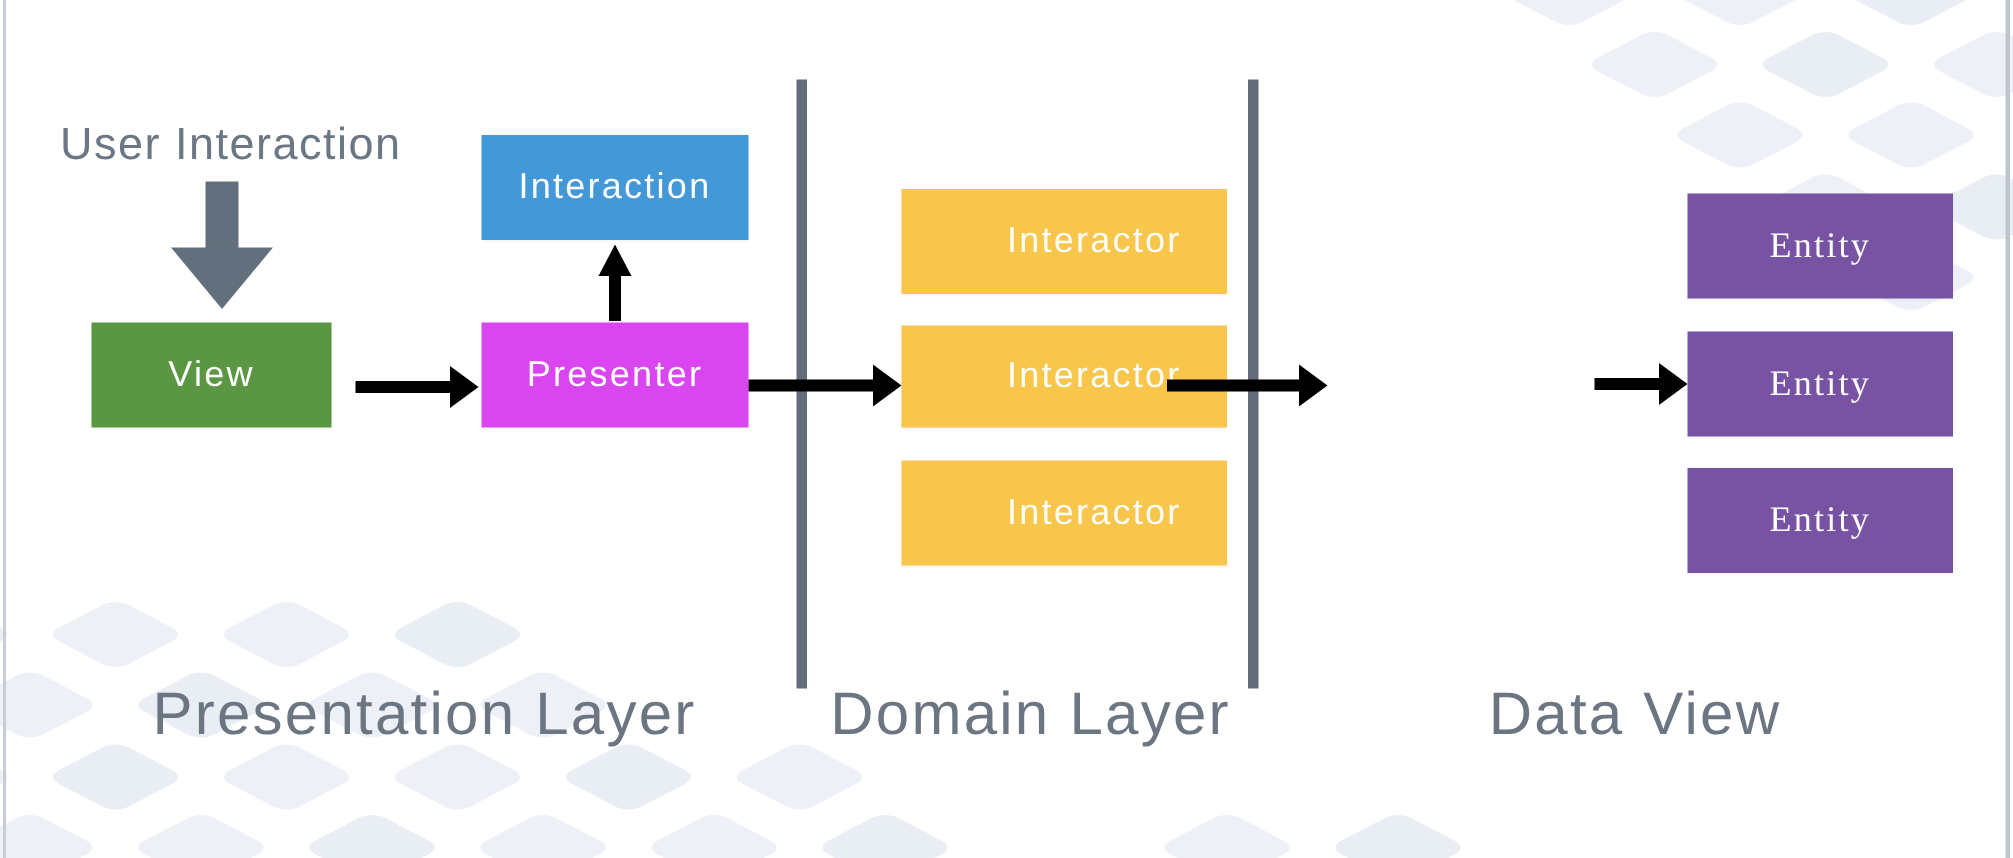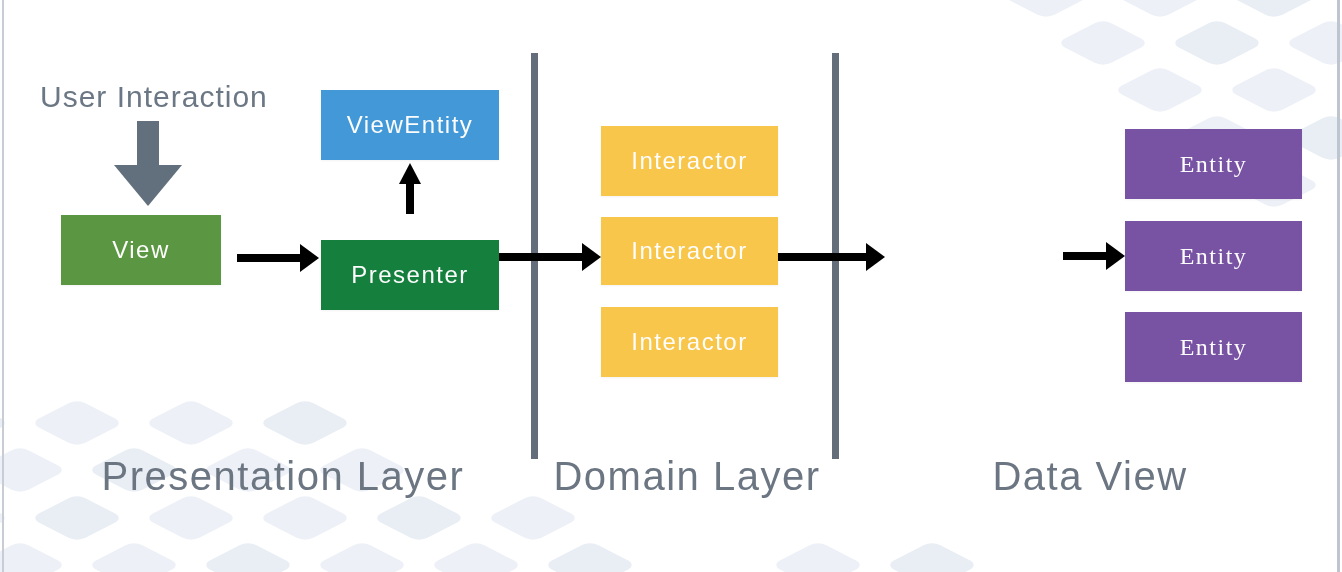--- a/index.html
+++ b/index.html
@@ -27,23 +27,23 @@
     background:#646e7a;z-index:2;
   }
   
   .box{
     position:absolute;z-index:3;
     display:flex;align-items:center;justify-content:center;
     color:#fdfdfd;font-size:24px;letter-spacing:1.5px;
     box-shadow:0 1px 2px rgba(0,0,0,0.05);
   }
   .green{background:#5b9742;}
-  .red{background:#15803d;margin-top:25px;}
+  .red{background:#d946ef;}
   .blue{background:#4399d8;}
-  .yellow{background:#f8c64a;}
+  .yellow{background:#f8c64a;padding-left:40px;}
   .purple{background:#7853a4;font-family:Liberation Serif, serif;}
   
   .harrow{position:absolute;height:28px;z-index:4;}
   .harrow .shaft{position:absolute;left:0;right:17px;top:10px;height:8px;background:#000;}
   .harrow .head{
     position:absolute;right:0;top:0;width:0;height:0;
     border-top:14px solid transparent;border-bottom:14px solid transparent;
     border-left:19px solid #000;
   }
   
@@ -125,21 +125,21 @@
   <div class="divider" style="left:832px;"></div>
 
   <div class="ui-label">User Interaction</div>
   <div class="big-arrow">
     <div class="ba-shaft"></div>
     <div class="ba-head"></div>
   </div>
 
   <div class="box green" style="left:61px;top:215px;width:160px;height:70px;">View</div>
   <div class="box red" style="left:321px;top:215px;width:178px;height:70px;">Presenter</div>
-  <div class="box blue" style="left:321px;top:90px;width:178px;height:70px;">ViewEntity</div>
+  <div class="box blue" style="left:321px;top:90px;width:178px;height:70px;">Interaction</div>
 
   <div class="box yellow" style="left:601px;top:126px;width:177px;height:70px;">Interactor</div>
   <div class="box yellow" style="left:601px;top:217px;width:177px;height:68px;">Interactor</div>
   <div class="box yellow" style="left:601px;top:307px;width:177px;height:70px;">Interactor</div>
 
   <div class="box purple" style="left:1125px;top:129px;width:177px;height:70px;">Entity</div>
   <div class="box purple" style="left:1125px;top:221px;width:177px;height:70px;">Entity</div>
   <div class="box purple" style="left:1125px;top:312px;width:177px;height:70px;">Entity</div>
 
   <div class="harrow" style="left:237px;top:244px;width:82px;">

